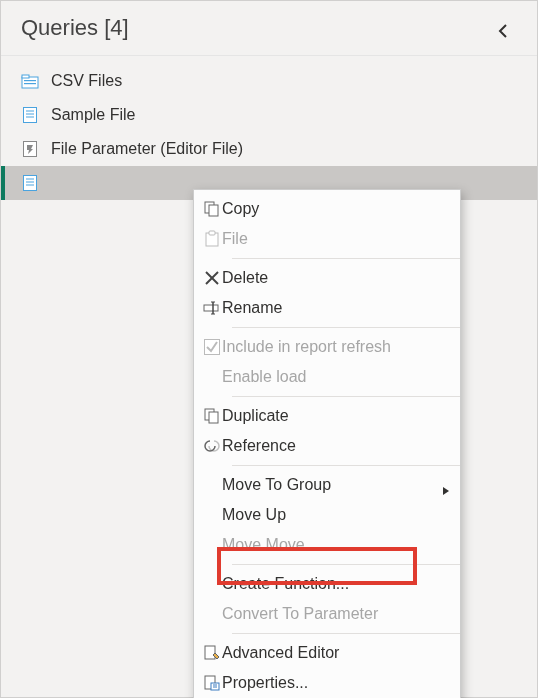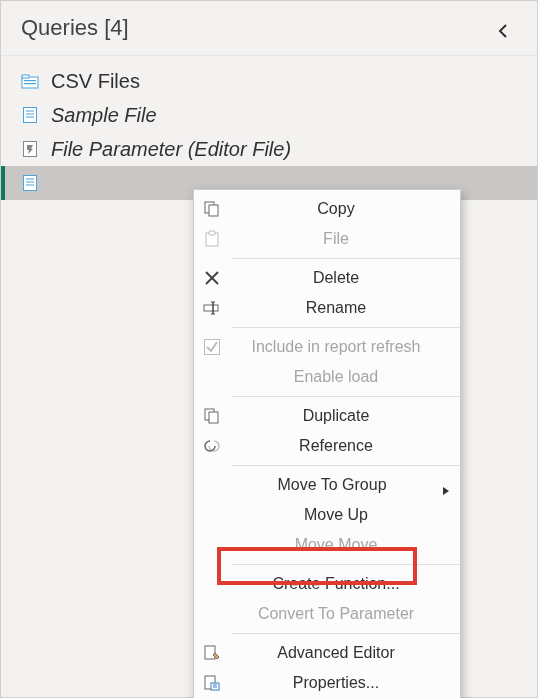--- a/index.html
+++ b/index.html
@@ -29,46 +29,45 @@
     border-bottom: 1px solid #e5e5e5;
   }
   .header .title { flex: 1; }
   .header .chev { width: 18px; height: 18px; }
   .qlist { padding: 8px 0; }
   .qitem {
     display: flex;
     align-items: center;
     height: 34px;
     padding-left: 20px;
-    font-size: 20px;
+    font-size: 16px;
     gap: 12px;
   }
   .qitem.selected {
     background: linear-gradient(to right, #0d7a5f 0, #0d7a5f 4px, #c9c7c5 4px);
   }
-  .qitem.italic { font-style: italic; }
+  .qitem.italic { }
   .icon-box { width: 18px; height: 18px; display: inline-flex; align-items:center; justify-content:center; flex:none; }
   .contextmenu {
     position: absolute;
     left: 192px;
     top: 188px;
     width: 268px;
     background: #fcfcfc;
     border: 1px solid #cccccc;
     box-shadow: 2px 4px 10px rgba(0,0,0,0.25);
     padding: 4px 0;
   }
   .mitem {
     display: flex;
     align-items: center;
     height: 30px;
     padding: 0 10px 0 8px;
     gap: 0;
     color: #323130;
-    text-align: center;
   }
   .mitem.disabled { color: #a6a6a6; }
   .mitem .mi-icon { width: 20px; height: 20px; display:inline-flex; align-items:center; justify-content:center; flex:none; }
   .mitem .mi-label { flex: 1; font-size: 16px; }
   .mitem .mi-sub { width: 8px; height: 8px; }
   .msep { height: 1px; background: #e1dfdd; margin: 4px 0 4px 38px; }
   .highlight {
     position: absolute;
     border: 4px solid #e03b2f;
     pointer-events: none;

